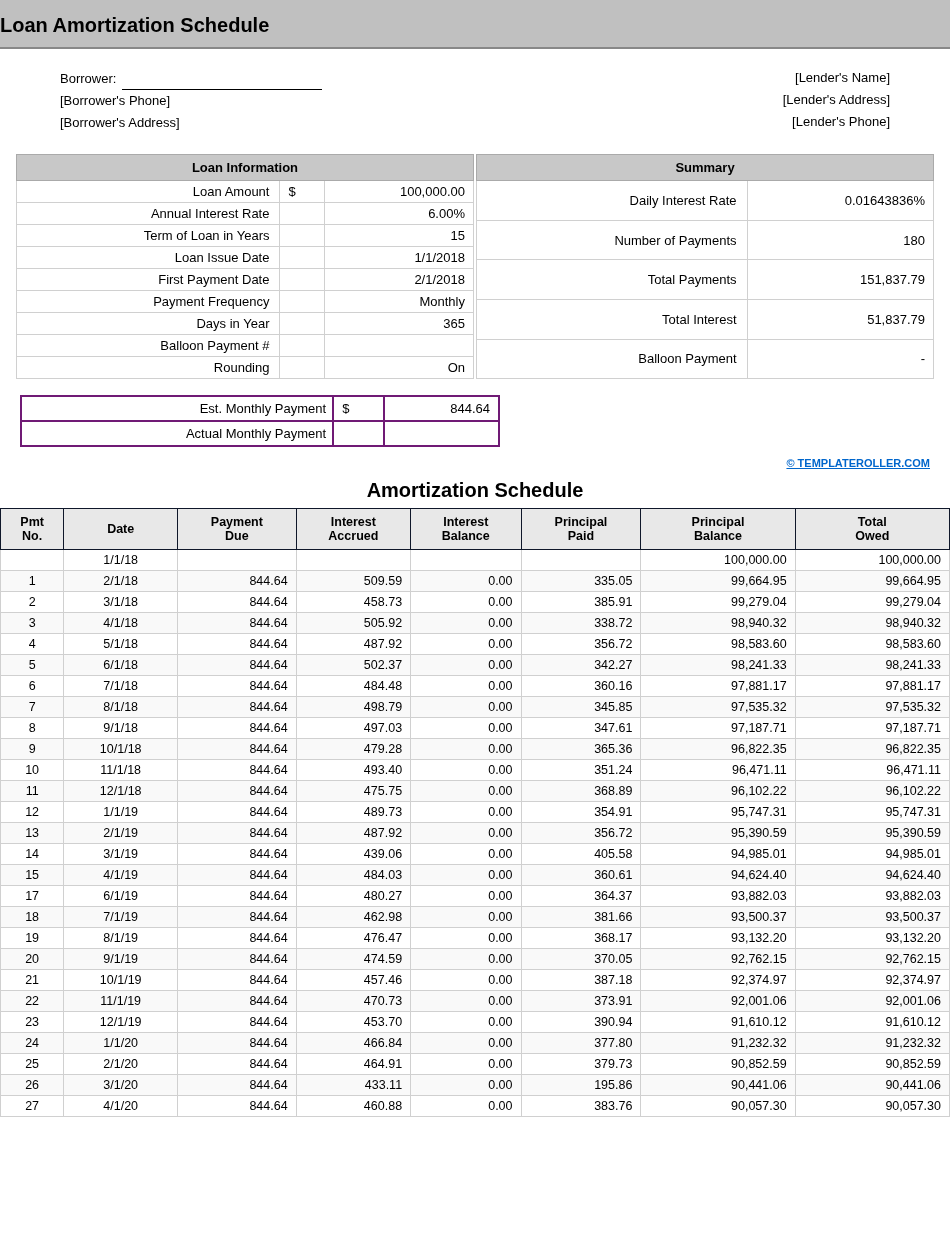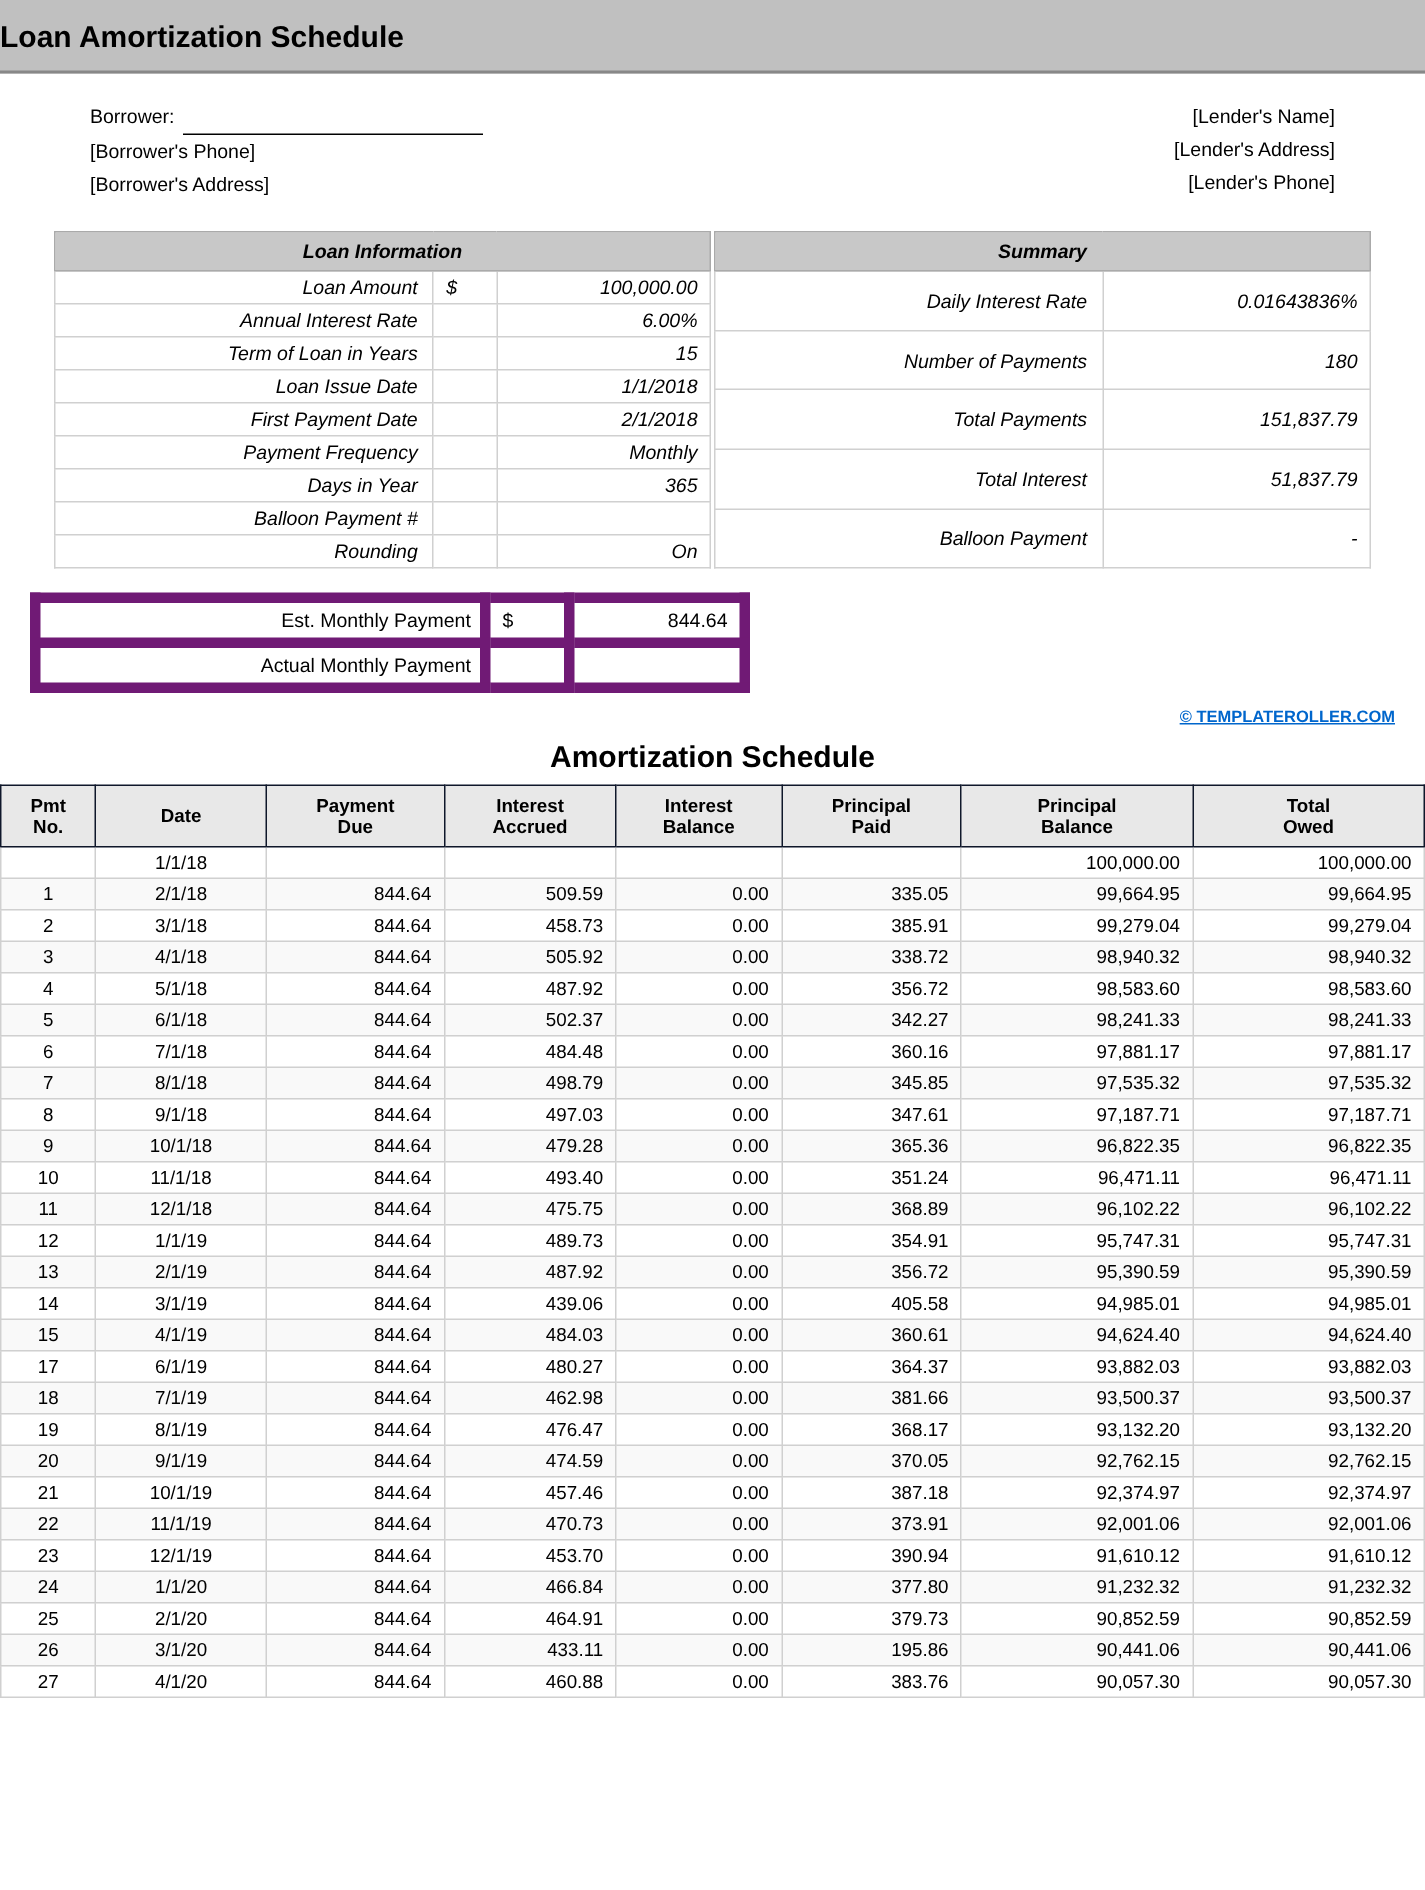--- a/index.html
+++ b/index.html
@@ -21,35 +21,34 @@
       display: flex;
       justify-content: space-between;
       padding: 18px 60px 10px 60px;
     }
     .borrower-block, .lender-block {
       font-size: 13px;
       line-height: 1.7;
     }
     .borrower-block .name-row {
       display: flex;
-      align-items: flex-start;
+      align-items: center;
       gap: 6px;
     }
     .borrower-block .name-row span.label { white-space: nowrap; }
     .borrower-block .name-row .underline {
       display: inline-block;
       border-bottom: 1px solid #000;
       width: 200px;
     }
     .lender-block { text-align: right; }
     .info-summary-section {
       display: flex;
       gap: 2px;
-      padding: 10px 36px;
-      font-style: italic;
+      padding: 10px 16px;
     }
     .info-table, .summary-table {
       flex: 1;
       border-collapse: collapse;
       font-size: 13px;
     }
     .info-table th, .summary-table th {
       background: #c8c8c8;
       font-weight: bold;
       text-align: center;
@@ -66,21 +65,21 @@
     .summary-table td:last-child { text-align: right; }
     .payment-section {
       padding: 6px 20px;
     }
     .payment-table {
       border-collapse: collapse;
       font-size: 13px;
       width: 480px;
     }
     .payment-table td {
-      border: 7px solid #701a75;
+      border: 2px solid #701a75;
       padding: 4px 8px;
     }
     .payment-table td:first-child { text-align: right; padding-right: 6px; }
     .payment-table td:last-child { text-align: right; }
     .footer-link {
       text-align: right;
       padding: 4px 20px 0 0;
       font-size: 11px;
       color: #0066cc;
       font-weight: bold;

